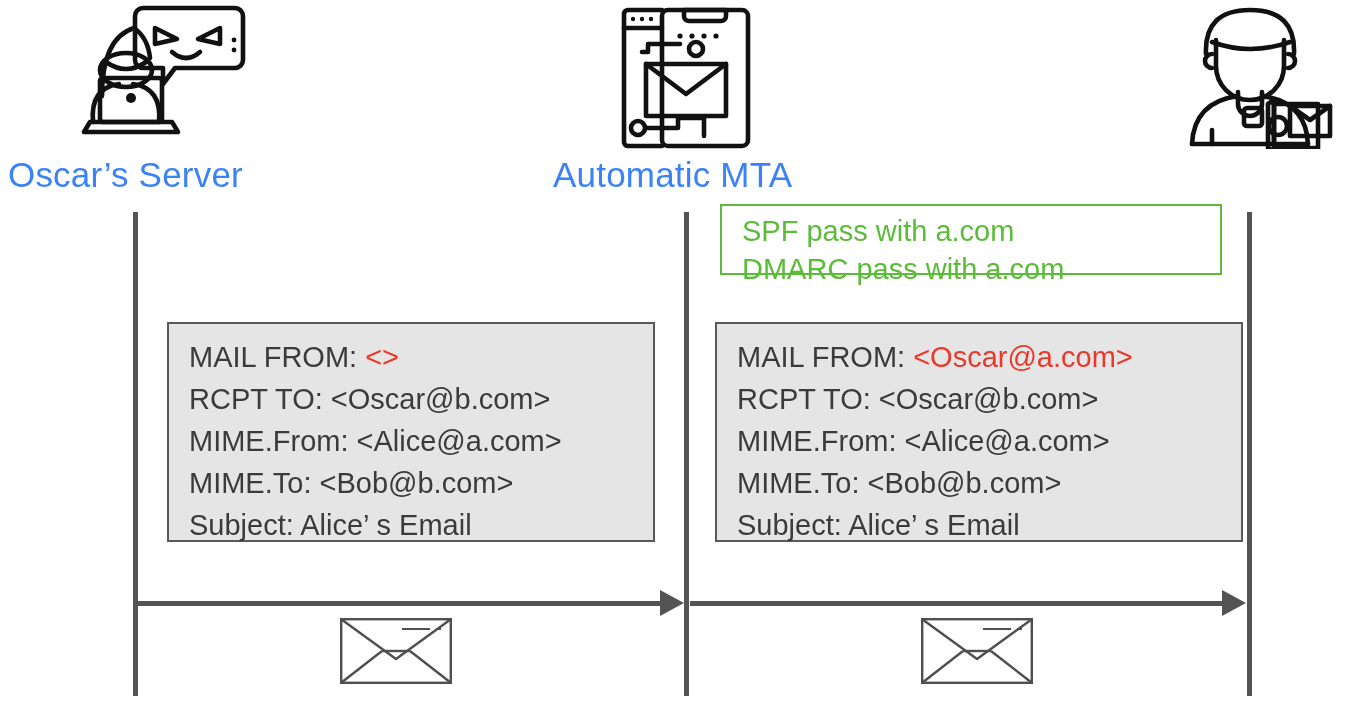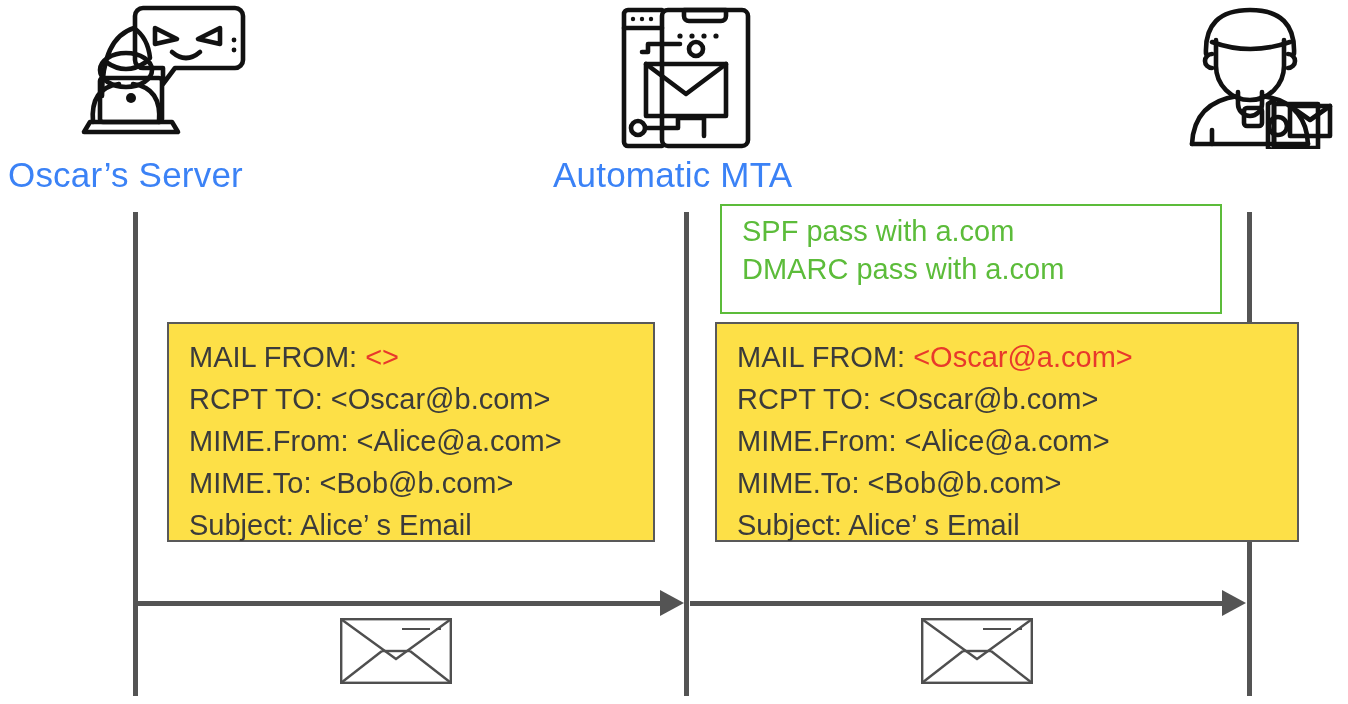--- a/index.html
+++ b/index.html
@@ -36,21 +36,21 @@
     white-space: nowrap;
     color: #3b82f6;
     font-size: 35px;
     letter-spacing: 0.2px;
   }
 
   
   .msg-box {
     position: absolute;
     border: 2px solid #595959;
-    background: #fde047;
+    background: #e5e5e5;
     box-sizing: border-box;
     padding: 12px 0 10px 20px;
   }
   .msg-line {
     color: #3b3b3b;
     font-size: 29px;
     line-height: 42px;
     white-space: pre;
   }
   .red { color: #e8392b; }
@@ -191,34 +191,34 @@
         <rect x="112" y="102" width="40" height="30"></rect>
         <path d="M112 102 l20 14 l20 -14"></path>
       </svg>
     </span>
   </div>
 
   <div class="lifeline" style="left:133px; top:212px; height:484px;"></div>
   <div class="lifeline" style="left:684px; top:212px; height:484px;"></div>
   <div class="lifeline" style="left:1247px; top:212px; height:484px;"></div>
 
-  <div class="verdict-box" style="left:720px; top:204px; width:502px; height:110px;">
+  <div class="verdict-box" style="left:720px; top:204px; width:502px; height:71px;">
     <div class="verdict-line">SPF pass with a.com</div>
     <div class="verdict-line">DMARC pass with a.com</div>
   </div>
 
   <div class="msg-box" style="left:167px; top:322px; width:488px; height:220px;">
     <div class="msg-line"><span>MAIL FROM: </span><span class="red">&lt;&gt;</span></div>
     <div class="msg-line">RCPT TO: &lt;Oscar@b.com&gt;</div>
     <div class="msg-line">MIME.From: &lt;Alice@a.com&gt;</div>
     <div class="msg-line">MIME.To: &lt;Bob@b.com&gt;</div>
     <div class="msg-line">Subject: Alice’ s Email</div>
   </div>
 
-  <div class="msg-box" style="left:715px; top:322px; width:584px; height:220px;">
+  <div class="msg-box" style="left:715px; top:322px; width:528px; height:220px;">
     <div class="msg-line"><span>MAIL FROM: </span><span class="red">&lt;Oscar@a.com&gt;</span></div>
     <div class="msg-line">RCPT TO: &lt;Oscar@b.com&gt;</div>
     <div class="msg-line">MIME.From: &lt;Alice@a.com&gt;</div>
     <div class="msg-line">MIME.To: &lt;Bob@b.com&gt;</div>
     <div class="msg-line">Subject: Alice’ s Email</div>
   </div>
 
   <div class="arrow" style="left:138px; top:590px; width:546px; height:26px;">
     <div class="arrow-shaft" style="width:524px;"></div>
     <div class="arrow-head" style="left:522px;"></div>

